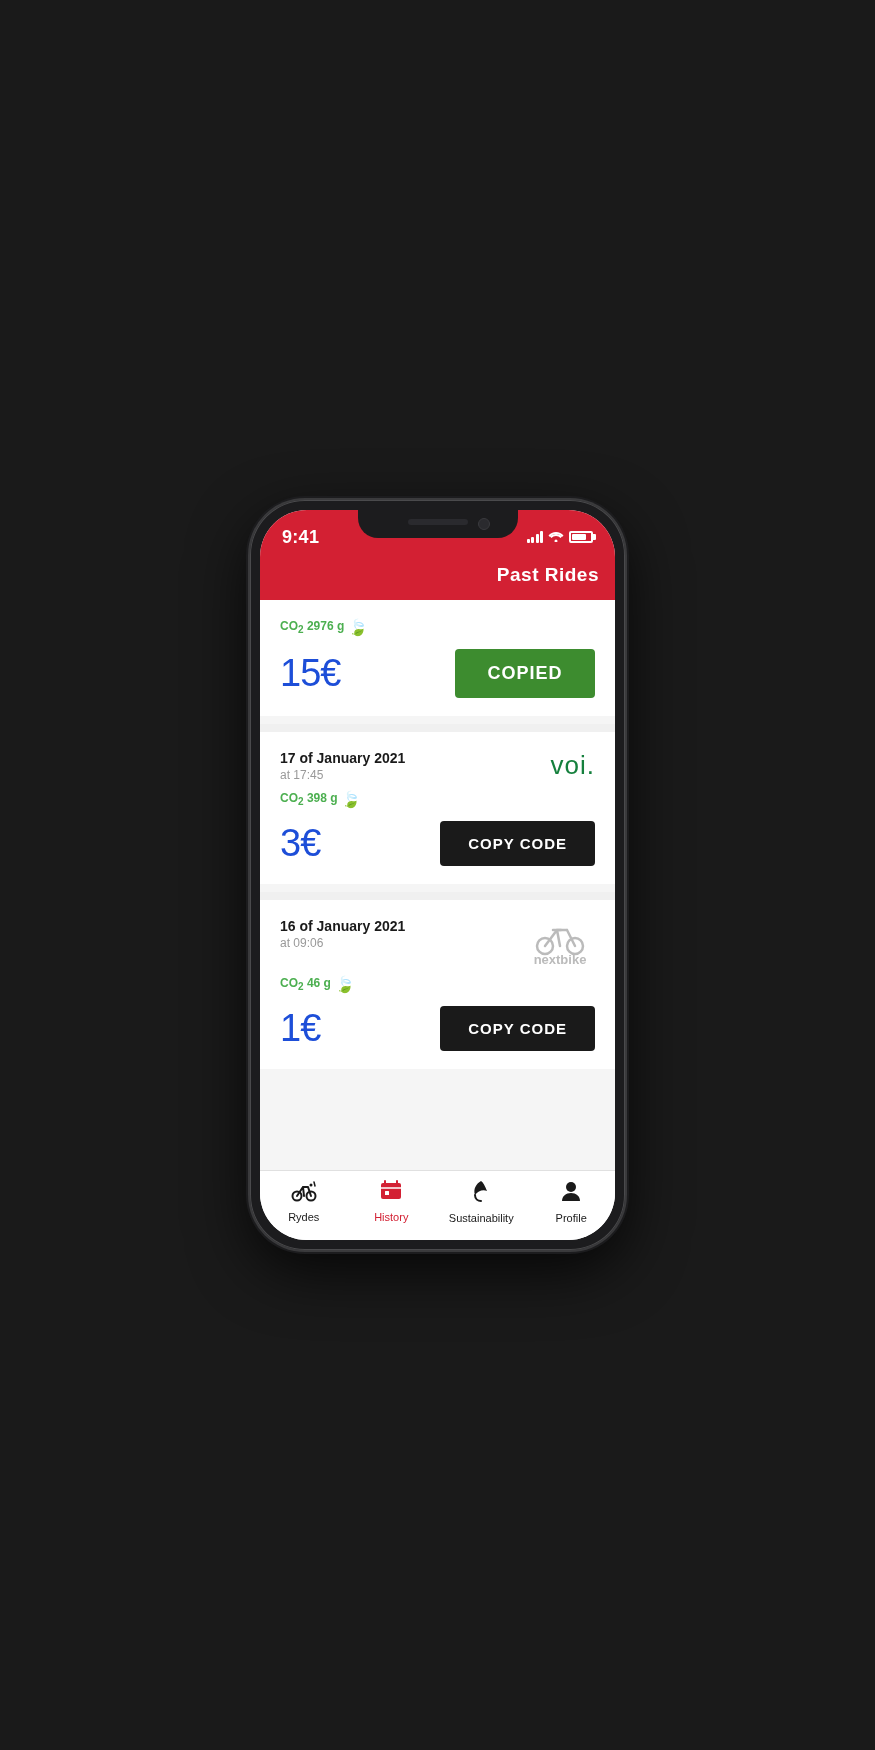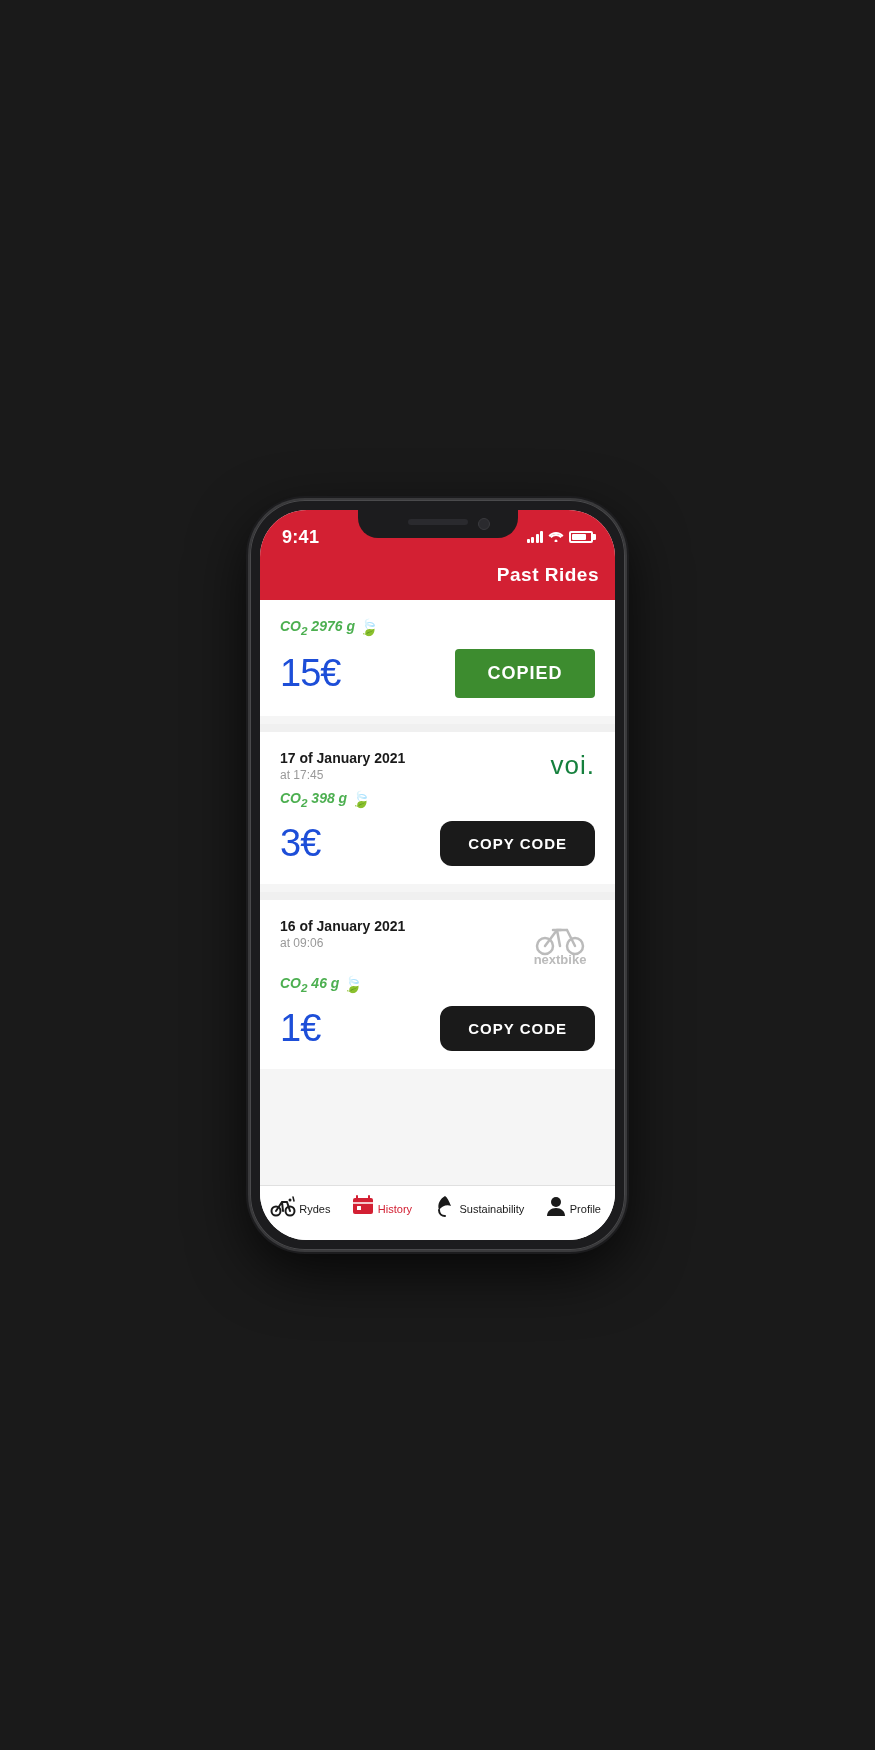--- a/index.html
+++ b/index.html
@@ -187,24 +187,23 @@
       color: #15803d;
       letter-spacing: 1px;
     }
     .co2-row {
       display: flex;
       align-items: center;
       gap: 4px;
       margin-bottom: 12px;
     }
     .co2-text {
-      font-size: 14px;
+      font-size: 12px;
       color: #4caf50;
       font-weight: 600;
-      font-style: italic;
     }
     .leaf-icon {
       font-size: 16px;
     }
     .ride-bottom {
       display: flex;
       align-items: center;
       justify-content: space-between;
     }
     .ride-price {
@@ -227,21 +226,21 @@
       text-align: center;
     }
     .btn-copy {
       background: #1a1a1a;
       color: white;
       border: none;
       padding: 14px 28px;
       font-size: 15px;
       font-weight: 800;
       letter-spacing: 1px;
-      border-radius: 12px;
+      border-radius: 4px;
       cursor: pointer;
       min-width: 140px;
       text-align: center;
     }
     
     .nextbike-logo {
       display: flex;
       flex-direction: column;
       align-items: center;
     }
@@ -250,21 +249,21 @@
       background: white;
       border-top: 1px solid #e0e0e0;
       display: flex;
       justify-content: space-around;
       align-items: center;
       padding: 8px 0 16px;
       flex-shrink: 0;
     }
     .nav-item {
       display: flex;
-      flex-direction: row;
+      flex-direction: column;
       align-items: center;
       gap: 3px;
       cursor: pointer;
       min-width: 60px;
     }
     .nav-icon {
       font-size: 22px;
       color: #1a1a1a;
     }
     .nav-icon-active {

